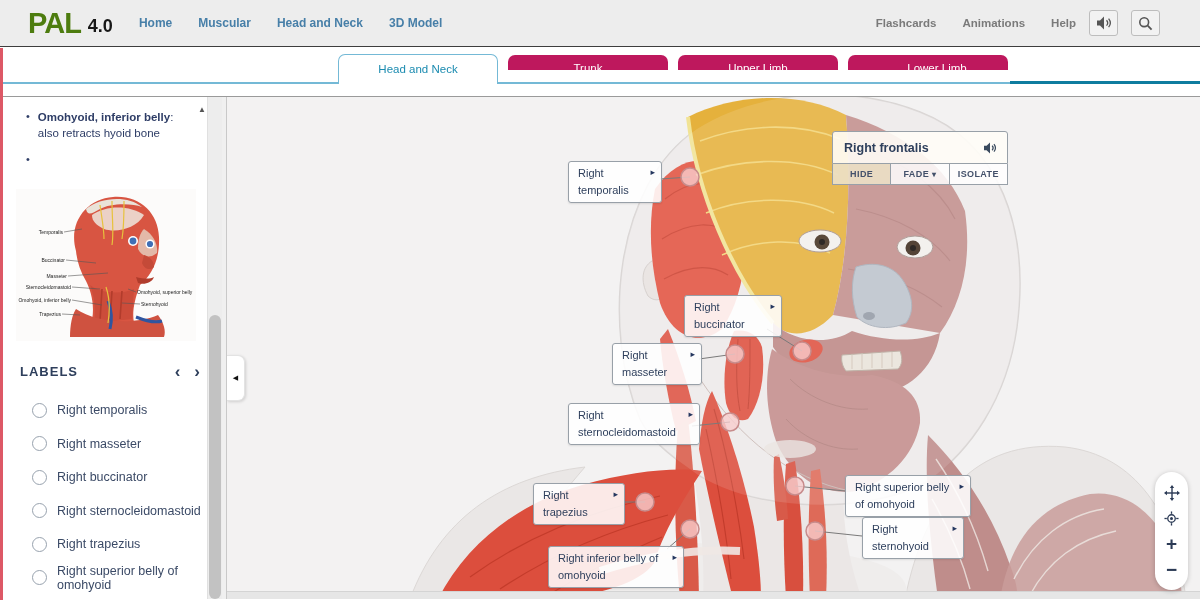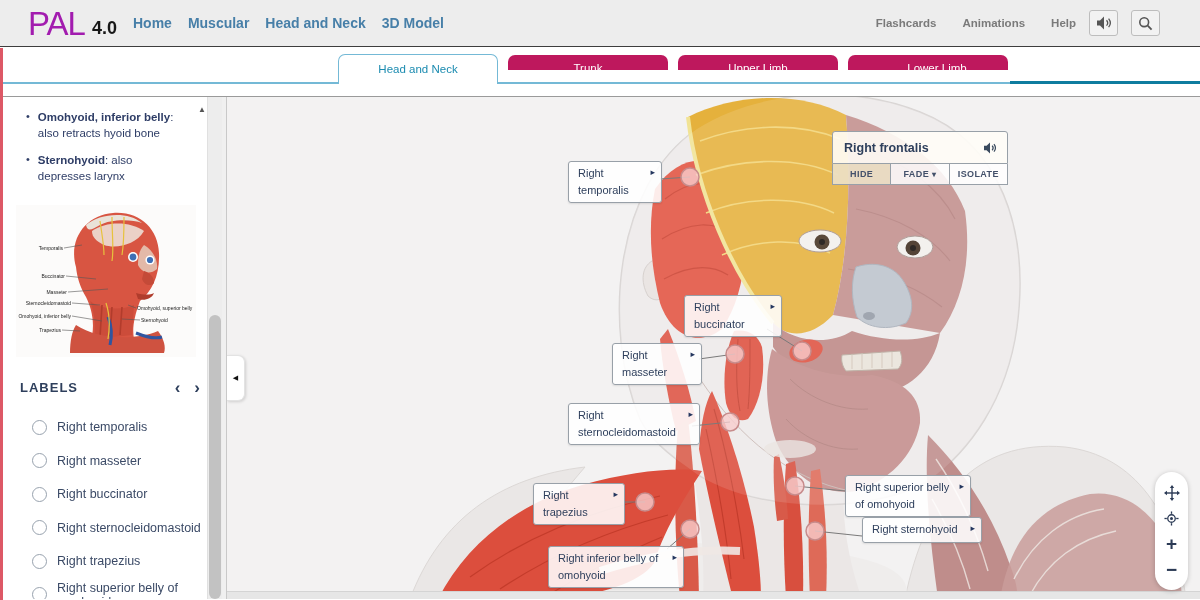--- a/index.html
+++ b/index.html
@@ -3,23 +3,23 @@
 <meta charset="utf-8">
 <style>
   html,body{margin:0;padding:0;width:1200px;height:600px;overflow:hidden;
     font-family:"Liberation Sans",sans-serif;background:#fff;}
   *{box-sizing:border-box;}
 
   
   .topbar{height:47px;background:#ededed;border-bottom:1px solid #3d3d3d;
     display:flex;align-items:center;padding:0 40px 0 28px;}
   .logo{display:flex;align-items:flex-end;cursor:default;}
-  .logo .pal{font-size:33px;font-weight:400;color:#a21caf;letter-spacing:-1px;line-height:1;}
+  .logo .pal{font-size:29px;font-weight:700;color:#4d7c0f;letter-spacing:-1px;line-height:1;}
   .logo .ver{font-size:18px;font-weight:700;color:#171717;margin:0 0 1px 7px;}
-  .nav-link{font-size:14px;font-weight:700;color:#477fa8;margin-left:16px;cursor:pointer;}
+  .nav-link{font-size:12px;font-weight:700;color:#477fa8;margin-left:26px;cursor:pointer;}
   .spacer{flex:1;}
   .rnav-link{font-size:11.5px;font-weight:700;color:#7a7a7a;margin-left:26px;cursor:pointer;}
   .icon-btn{width:29px;height:26px;margin-left:13px;border:1px solid #bdbdbd;border-radius:3px;
     background:#f2f2f2;display:flex;align-items:center;justify-content:center;cursor:pointer;}
 
   
   .tabstrip{height:37px;background:#fff;position:relative;}
   .tabline{position:absolute;left:0;right:0;bottom:0;height:2px;background:#74b9d6;}
   .tabline-right{position:absolute;left:1010px;right:0;bottom:0;height:3px;background:#0e7c9f;}
   .tab{position:absolute;width:160px;text-align:center;font-size:11.5px;cursor:pointer;
@@ -139,21 +139,20 @@
 
   <aside class="sidebar">
     <div class="notes">
       <span class="note-up">▲</span>
       <div class="note">
         <span class="dot">•</span>
         <span><b>Omohyoid, inferior belly</b><span>: also retracts hyoid bone</span></span>
       </div>
       <div class="note">
         <span class="dot">•</span>
-        <span><b>Sternohyoid</b><span>: also depresses larynx</span></span>
       </div>
     </div>
 
     
     <svg class="thumb" viewBox="0 0 180 152">
       <rect width="180" height="152" fill="#fcfbfa"></rect>
 
       <path d="M60 62 C52 34 70 10 97 8 C124 6 142 24 143 48 C144 70 136 86 124 96 C118 112 116 124 118 134 L74 140 C80 120 76 104 70 92 C64 82 61 72 60 62 Z" fill="#d85542"></path>
       <path d="M70 20 C84 8 112 6 126 18 C116 14 94 14 84 20 C76 24 72 28 70 20 Z" fill="#e9e2d8"></path>
       <path d="M76 26 C90 16 114 16 128 26 C120 40 100 44 88 40 C80 36 76 32 76 26 Z" fill="#efe8de" opacity=".85"></path>
@@ -353,21 +352,21 @@
     <div class="lbl" style="left:457px;top:198px;width:98px;">
       <span>Right buccinator</span><span class="arr">▸</span></div>
     <div class="lbl" style="left:385px;top:246px;width:90px;">
       <span>Right masseter</span><span class="arr">▸</span></div>
     <div class="lbl" style="left:341px;top:306px;width:132px;">
       <span>Right sternocleidomastoid</span><span class="arr">▸</span></div>
     <div class="lbl" style="left:306px;top:386px;width:92px;">
       <span>Right trapezius</span><span class="arr">▸</span></div>
     <div class="lbl" style="left:618px;top:378px;width:126px;">
       <span>Right superior belly of omohyoid</span><span class="arr">▸</span></div>
-    <div class="lbl" style="left:635px;top:420px;width:120px;">
+    <div class="lbl" style="left:635px;top:420px;width:102px;">
       <span>Right sternohyoid</span><span class="arr">▸</span></div>
     <div class="lbl" style="left:321px;top:449px;width:136px;">
       <span>Right inferior belly of omohyoid</span><span class="arr">▸</span></div>
 
     <div class="vtoolbar">
       <div class="vtool">
         <svg width="16" height="16" viewBox="0 0 16 16">
           <g stroke="#2b3a55" stroke-width="1.4">
               <line x1="8" y1="3" x2="8" y2="13"></line>
               <line x1="3" y1="8" x2="13" y2="8"></line>

